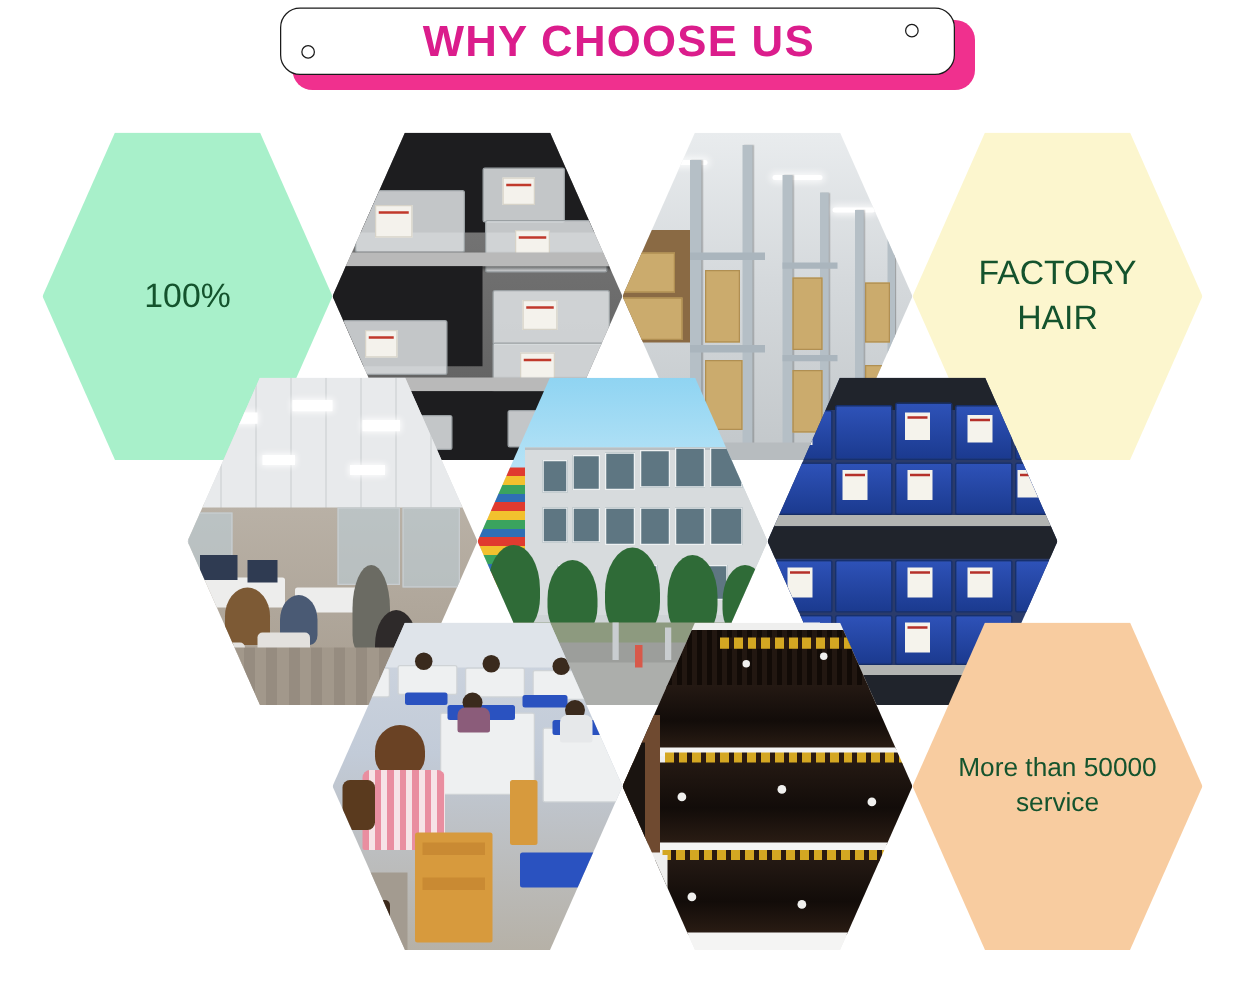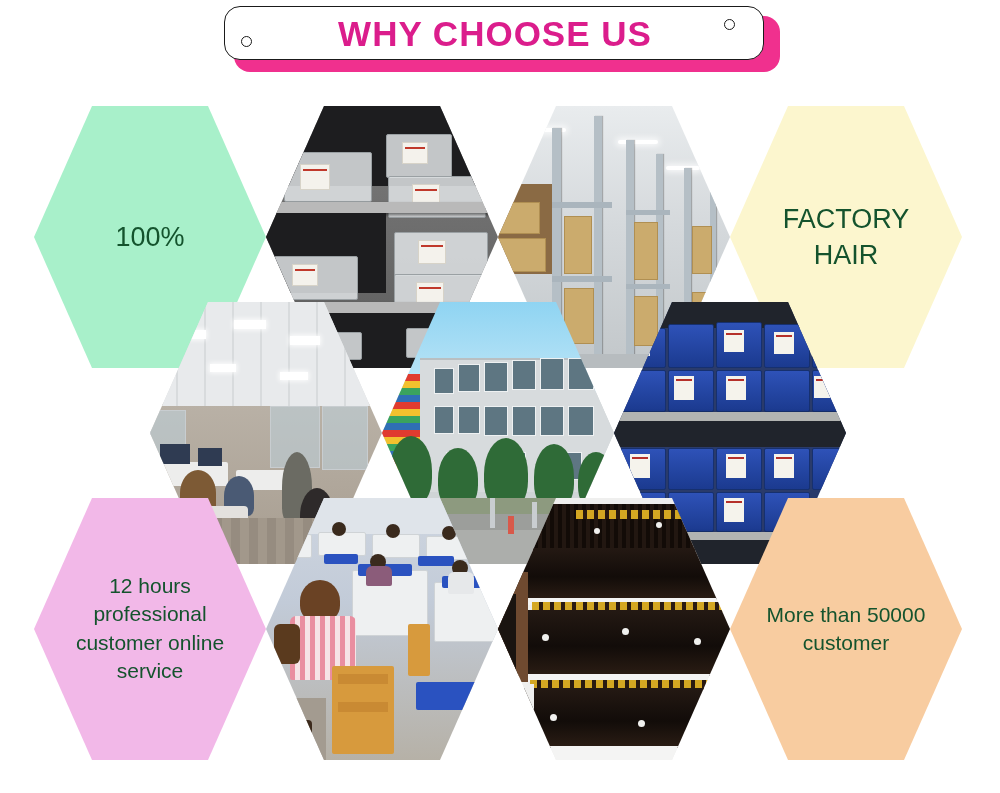--- a/index.html
+++ b/index.html
@@ -343,30 +343,20 @@
       <i class="bin" style="left:54px; top:190px;width:44px;height:38px;"></i>
       <i class="bin" style="left:102px;top:190px;width:44px;height:38px;"></i>
       <i class="bin" style="left:150px;top:190px;width:44px;height:38px;"></i>
       <i class="lbl" style="left:22px; top:196px;width:20px;height:24px;"></i>
       <i class="lbl" style="left:110px;top:196px;width:20px;height:24px;"></i>
       <i class="shelf" style="left:0; top:230px; width:232px;height:8px;"></i>
       <i class="drk" style="left:0; top:238px; width:232px;height:24px;"></i>
     </div>
   </div>
 
-  <div class="hex" style="left:34px; top:420px; background:#F2B8E8;">
-    <div class="hex-inner">
-      <div class="hex-label mid">
-        <div>12 hours</div>
-        <div>professional</div>
-        <div>customer online</div>
-        <div>service</div>
-      </div>
-    </div>
-  </div>
 
   <div class="hex" style="left:266px; top:420px;">
     <div class="hex-inner photo ph-work">
       <i style="left:0; top:0; width:232px;height:36px;background:#dfe4ea;"></i>
       <i class="bench" style="left:0;  top:36px; width:44px;height:22px;"></i>
       <i class="bench" style="left:52px;top:34px; width:46px;height:22px;"></i>
       <i class="bench" style="left:106px;top:36px;width:46px;height:22px;"></i>
       <i class="bench" style="left:160px;top:38px;width:50px;height:22px;"></i>
       <i class="head" style="left:14px; top:26px;width:14px;height:14px;"></i>
       <i class="head" style="left:66px; top:24px;width:14px;height:14px;"></i>
@@ -418,18 +408,18 @@
       <i style="left:0;  top:96px; width:18px;height:90px;background:#1a1410;"></i>
       <i style="left:0;  top:186px;width:36px;height:60px;background:#efefee;"></i>
       <i class="shelfw" style="left:0;  top:248px;width:232px;height:14px;"></i>
     </div>
   </div>
 
   <div class="hex" style="left:730px; top:420px; background:#F8CCA0;text-decoration:underline;">
     <div class="hex-inner">
       <div class="hex-label mid">
         <div>More than 50000</div>
-        <div>customer</div>
+        <div>service</div>
       </div>
     </div>
   </div>
 
 </div>
 
 </body></html>

